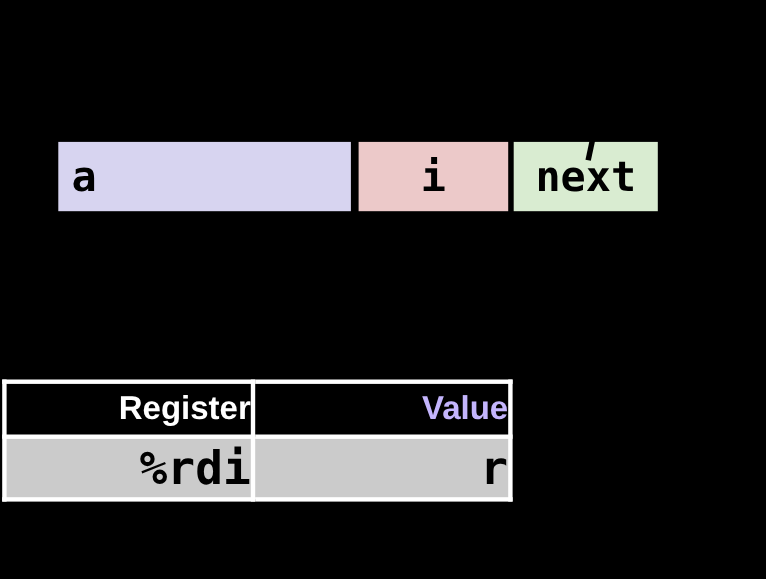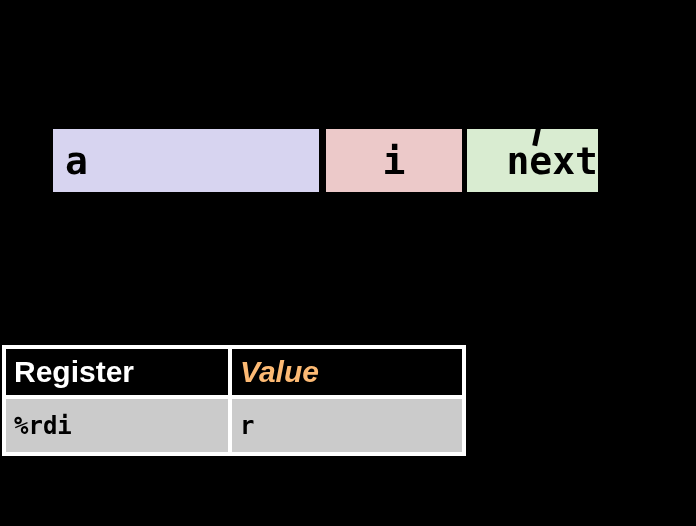--- a/index.html
+++ b/index.html
@@ -28,21 +28,21 @@
     display: flex;
     align-items: center;
     font-family: "DejaVu Sans Mono", "Liberation Mono", monospace;
     font-weight: bold;
     font-size: 38px;
     color: #000000;
     line-height: 1;
   }
   .membox-a    { left: 53px;  width: 266px; justify-content: flex-start; padding-left: 12px; }
   .membox-i    { left: 326px; width: 136px; justify-content: center; }
-  .membox-next { left: 467px; width: 131px; justify-content: flex-end; }
+  .membox-next { left: 467px; width: 131px; justify-content: center; }
   .stray-stroke {
     position: absolute;
     left: 535px;
     top: 119px;
     width: 5px;
     height: 27px;
     background: #000000;
     transform: rotate(12deg);
     z-index: 3;
   }
@@ -53,33 +53,33 @@
     top: 345px;
     width: 460px;
     border-collapse: collapse;
     table-layout: fixed;
   }
   table.regtable th,
   table.regtable td {
     border: 4px solid #ffffff;
     padding: 0 0 0 8px;
     vertical-align: middle;
-    text-align: left;
+    text-align: right;
     box-sizing: border-box;
   }
   table.regtable th {
     font-family: "Liberation Sans", sans-serif;
     font-weight: bold;
     font-size: 30px;
     height: 50px;
   }
   table.regtable td {
     font-family: "DejaVu Sans Mono", "Liberation Mono", monospace;
     font-weight: bold;
-    font-size: 24px;
+    font-size: 42px;
     color: #000000;
   }
   tr.data-row-1 td { height: 57px; }
   tr.data-row-2 td { height: 52px; }
   col.col-register { width: 226px; }
   col.col-value    { width: 234px; }
 </style>
 </head>
 <body style="background: rgb(0, 0, 0);">
 
@@ -100,21 +100,21 @@
   <div class="stray-stroke" style="background-color: rgb(0, 0, 0);"></div>
 
   <table class="regtable">
     <colgroup>
       <col class="col-register">
       <col class="col-value">
     </colgroup>
     <thead>
       <tr class="header-row">
         <th style="background-color: rgb(0, 0, 0); color: rgb(255, 255, 255);">Register</th>
-        <th style="background-color: rgb(0, 0, 0); color: #fdba74; font-style: italic;">Value</th>
+        <th style="background-color: rgb(0, 0, 0); color: #c4b5fd;">Value</th>
       </tr>
     </thead>
     <tbody>
       <tr class="data-row-1">
         <td style="background-color: rgb(203, 203, 203);">%rdi</td>
         <td style="background-color: rgb(203, 203, 203);">r</td>
       </tr>
     </tbody>
   </table>
 

